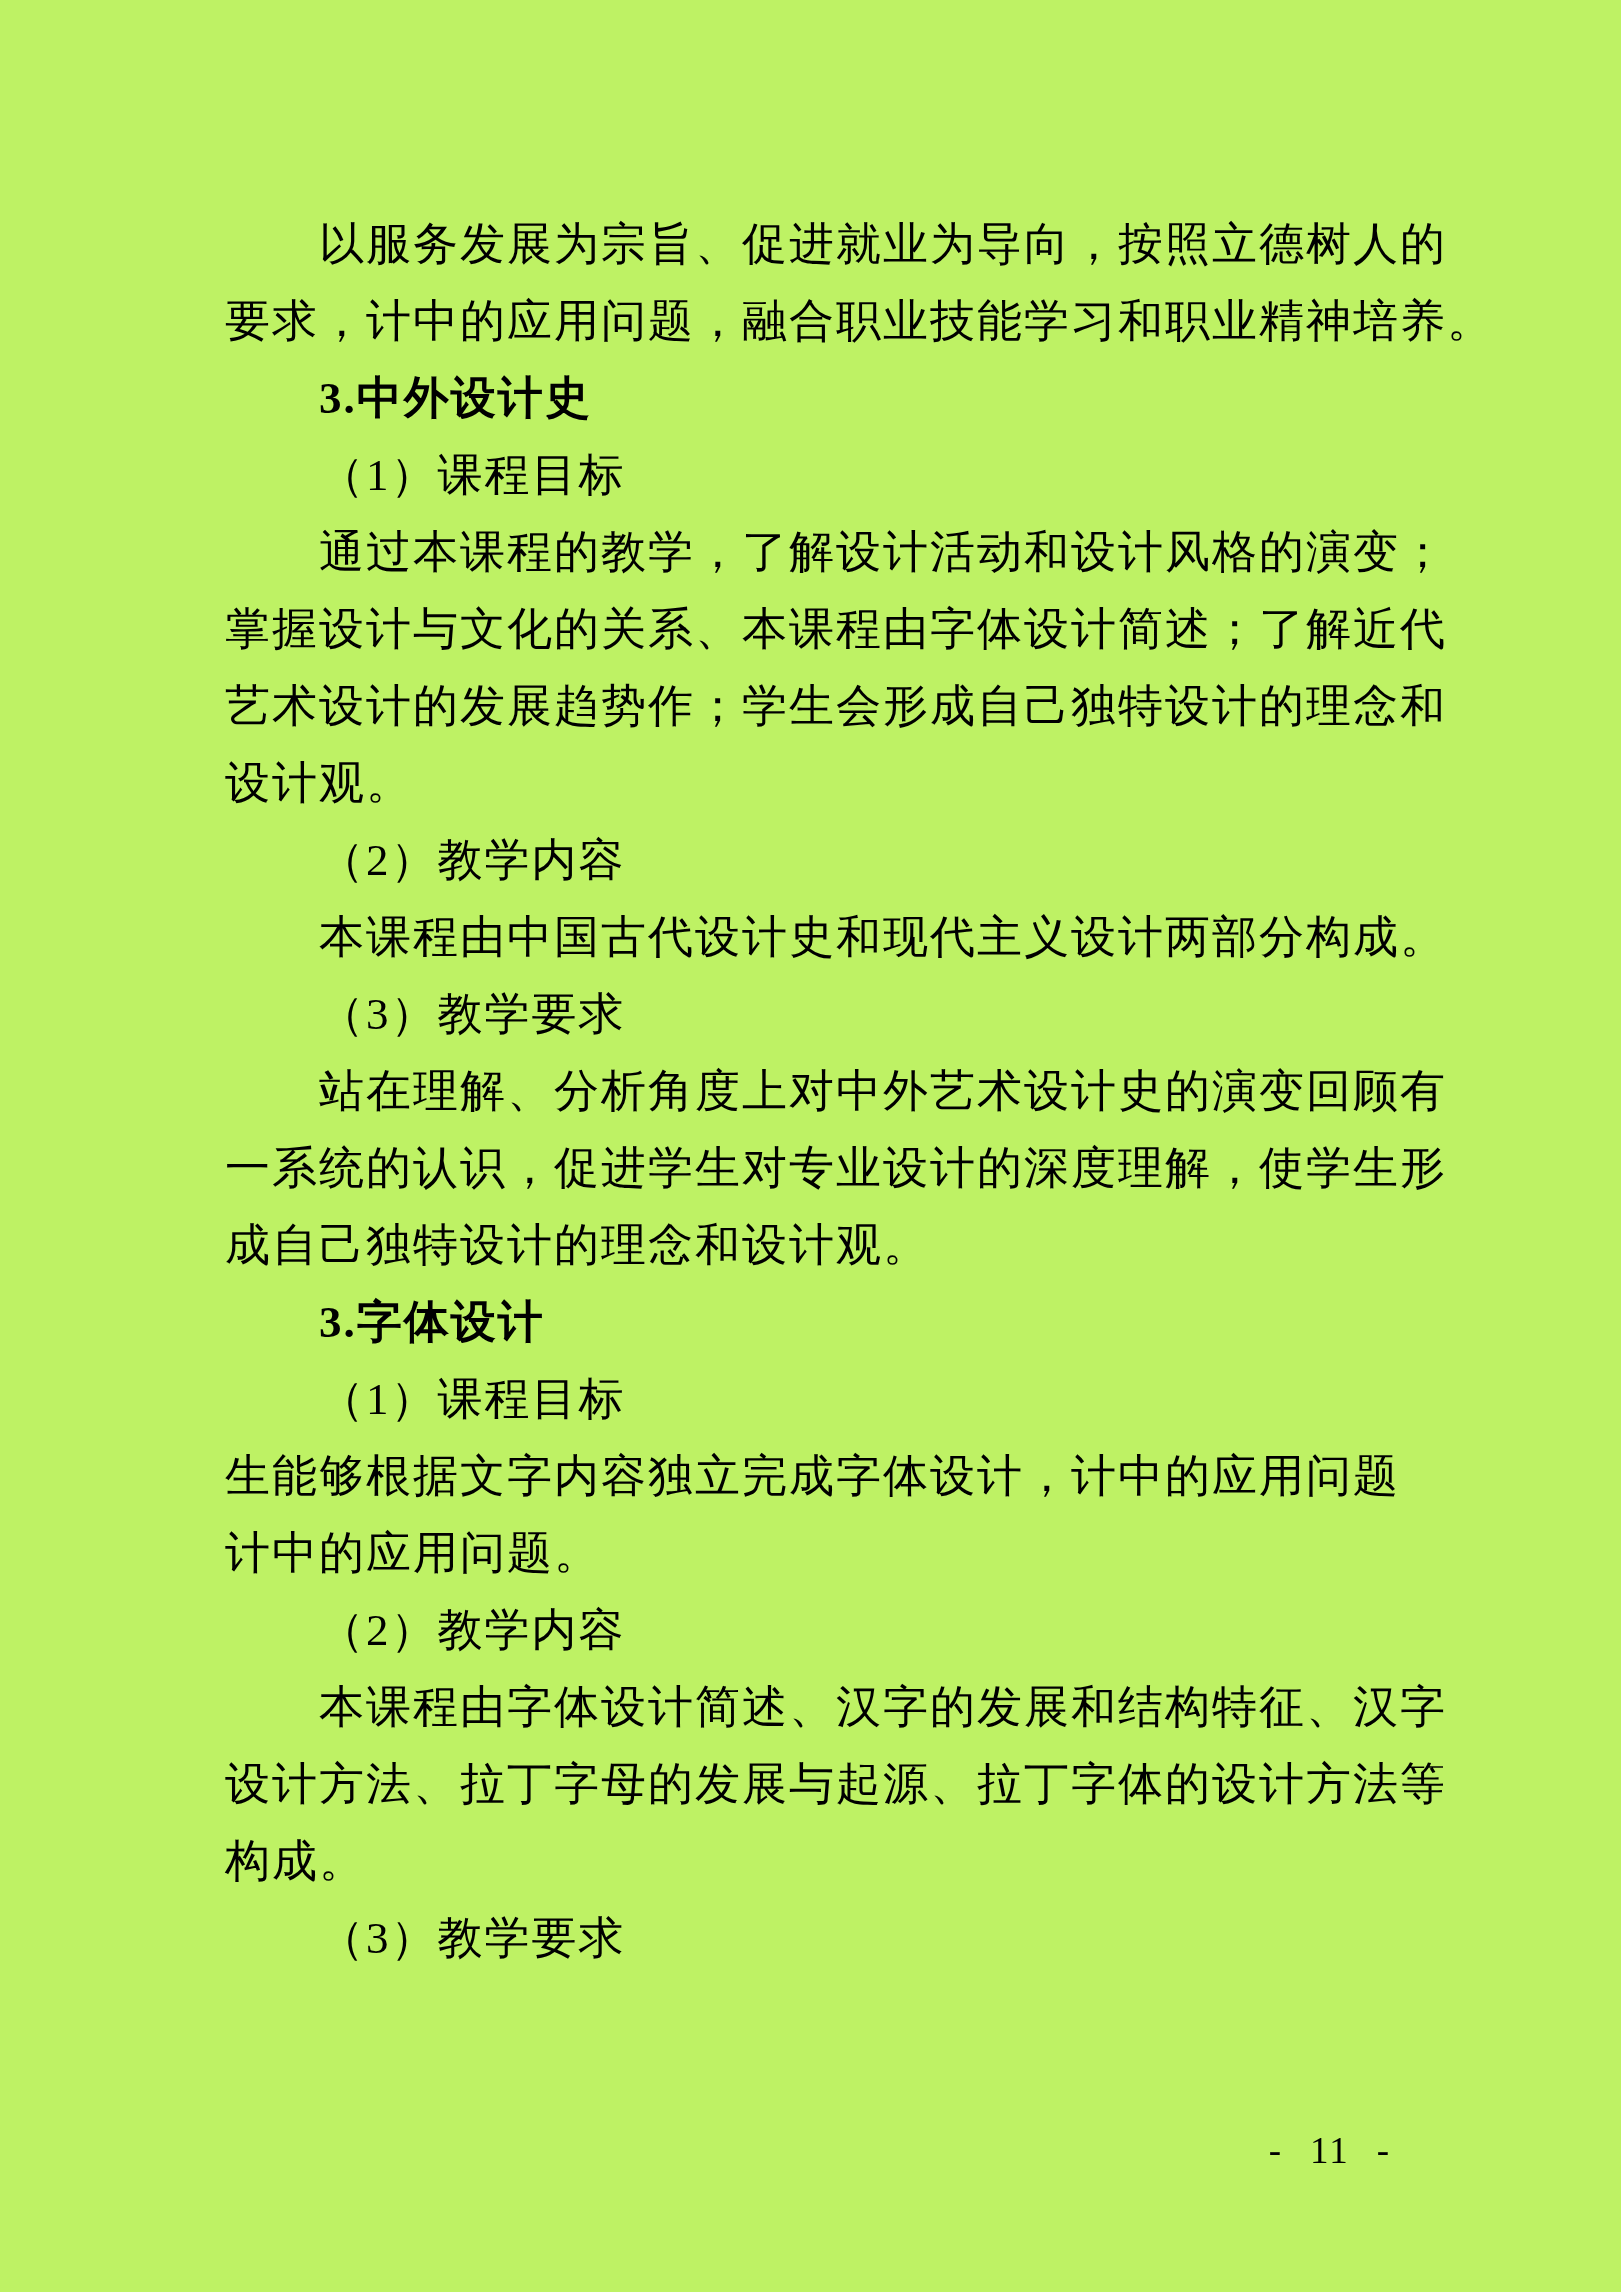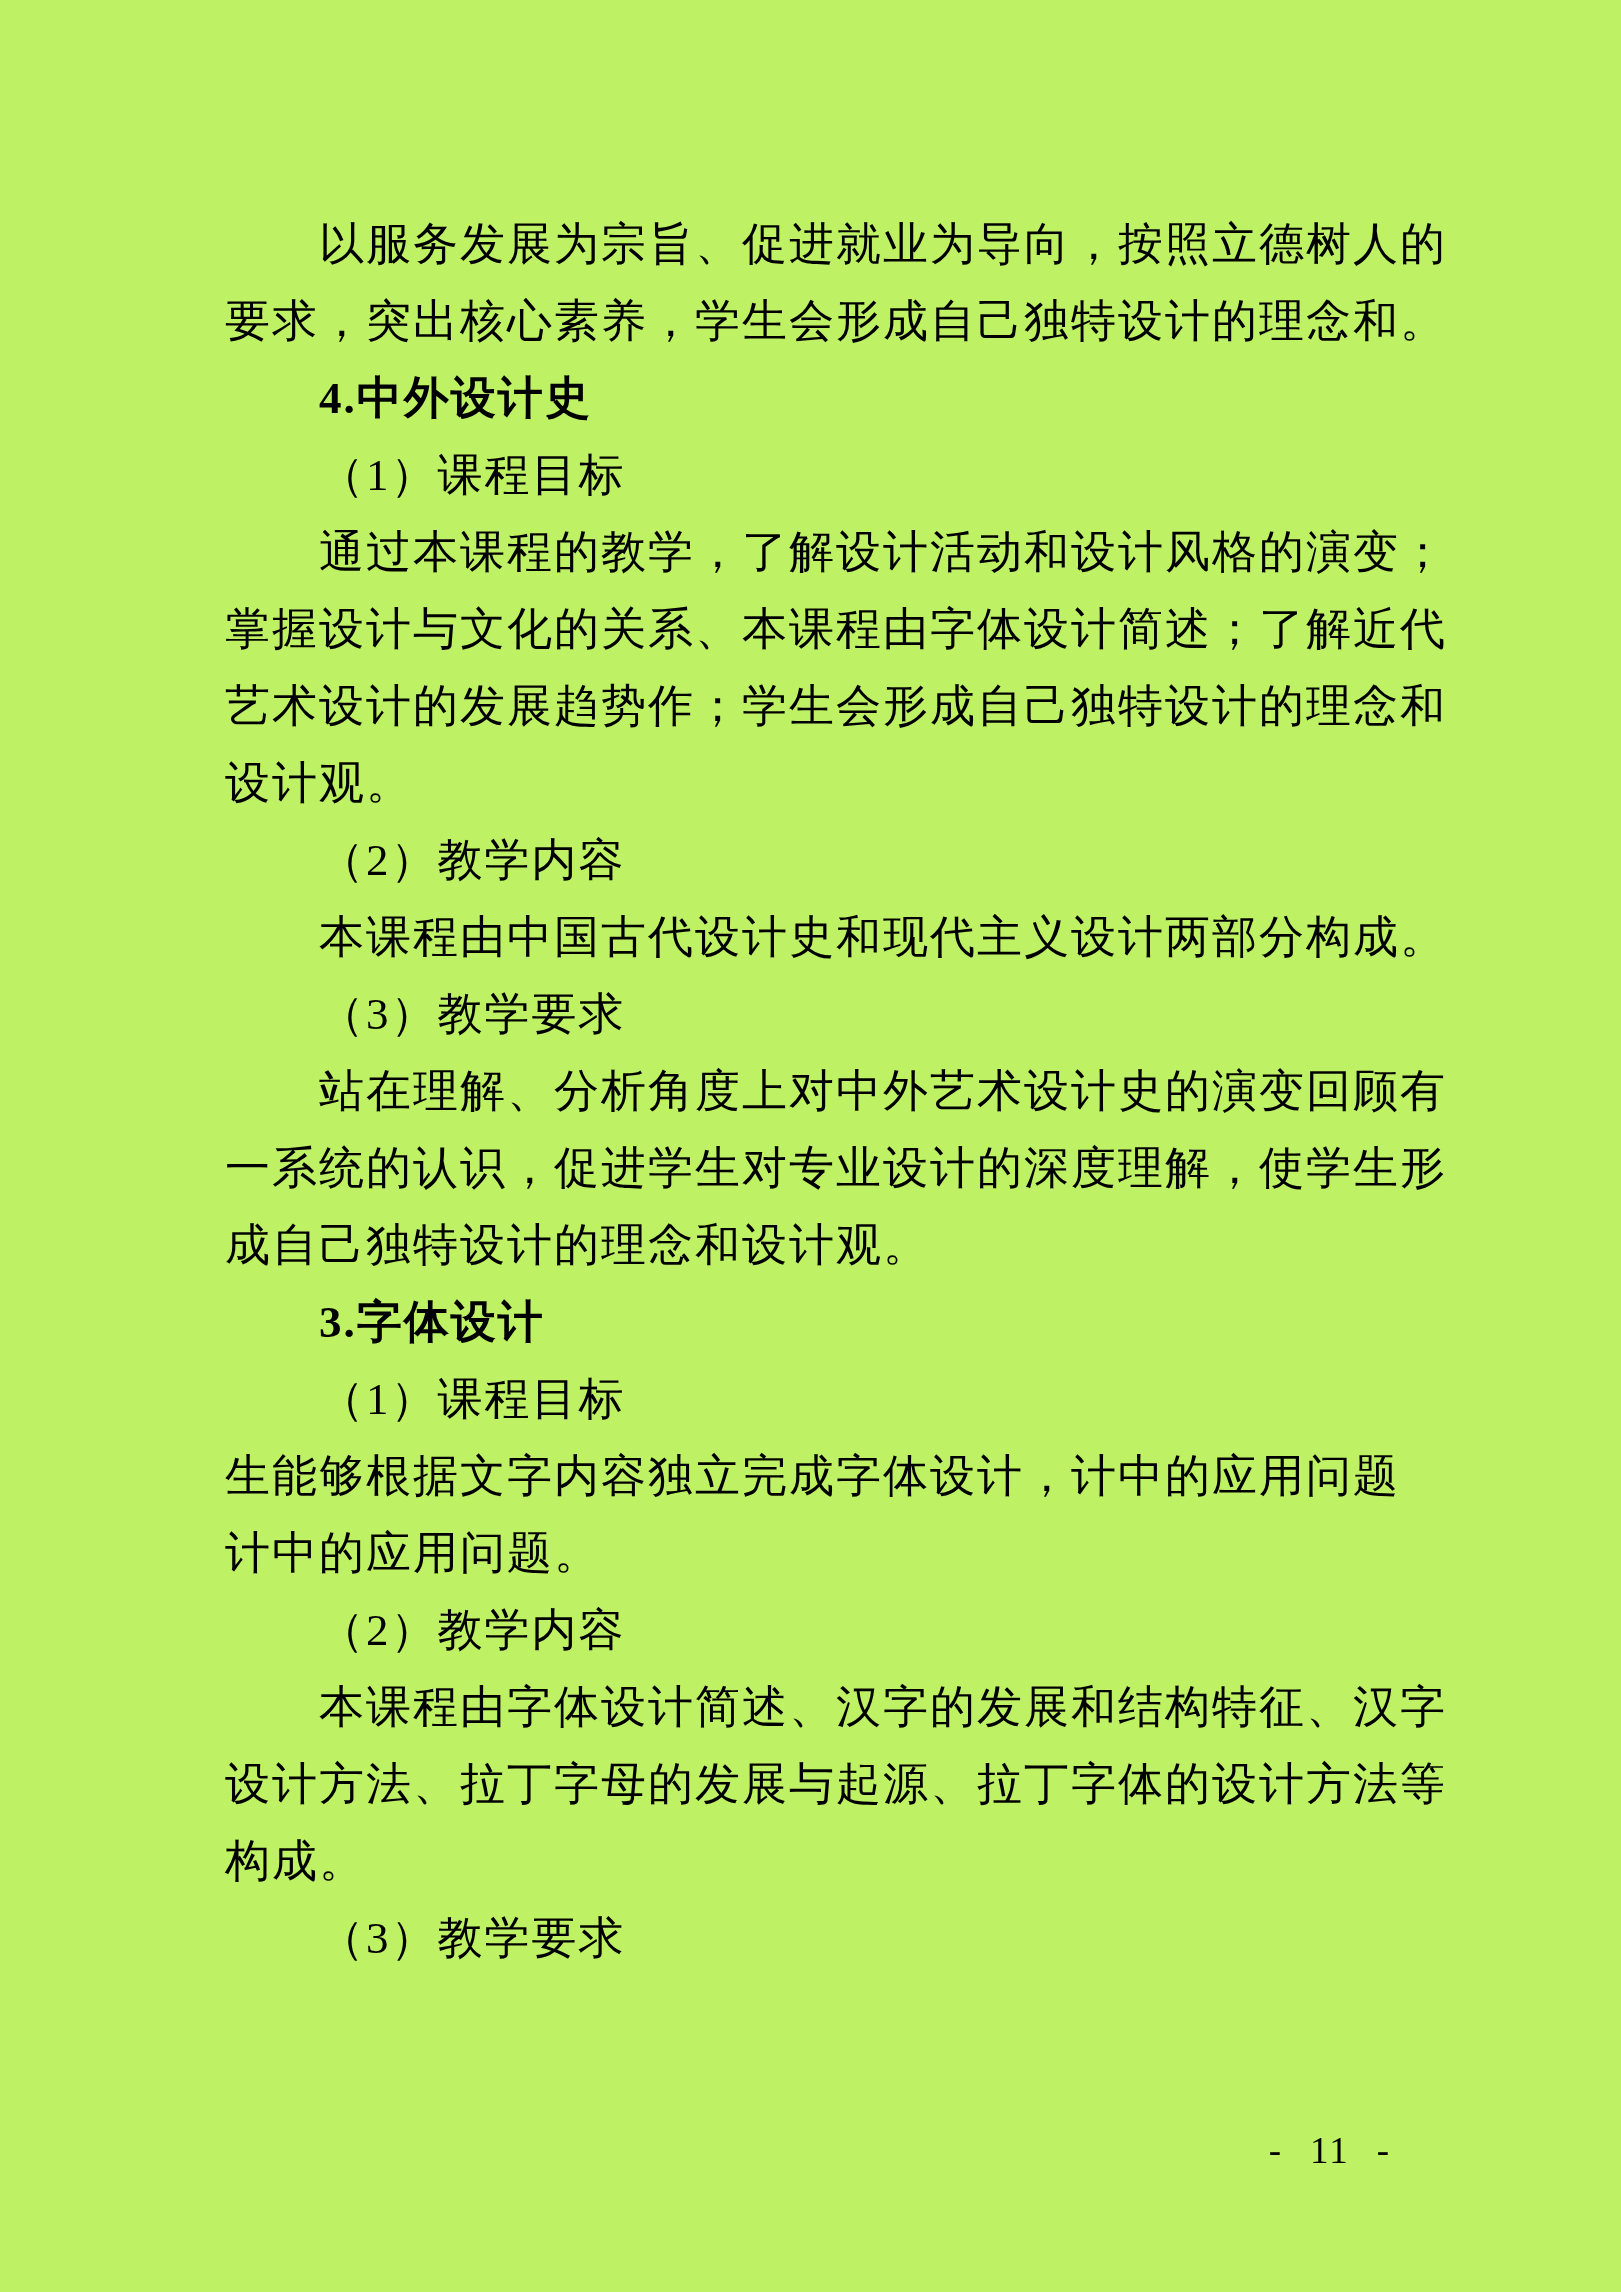--- a/index.html
+++ b/index.html
@@ -51,22 +51,22 @@
     color: #000000;
     font-family: "Liberation Serif", "DejaVu Serif", serif;
   }
 </style>
 </head>
 <body>
 
 <div class="page">
   <div class="doc-body">
       <div class="line body indent">以服务发展为宗旨、促进就业为导向，按照立德树人的</div>
-      <div class="line body">要求，突出核心素养，学生会形成自己独特设计的理念和。</div>
-      <div class="line heading indent">4.中外设计史</div>
+      <div class="line body">要求，计中的应用问题，融合职业技能学习和职业精神培养。</div>
+      <div class="line heading indent">3.中外设计史</div>
       <div class="line sub indent">（1）课程目标</div>
       <div class="line body indent">通过本课程的教学，了解设计活动和设计风格的演变；</div>
       <div class="line body">掌握设计与文化的关系、本课程由字体设计简述；了解近代</div>
       <div class="line body">艺术设计的发展趋势作；学生会形成自己独特设计的理念和</div>
       <div class="line body">设计观。</div>
       <div class="line sub indent">（2）教学内容</div>
       <div class="line body indent">本课程由中国古代设计史和现代主义设计两部分构成。</div>
       <div class="line sub indent">（3）教学要求</div>
       <div class="line body indent">站在理解、分析角度上对中外艺术设计史的演变回顾有</div>
       <div class="line body">一系统的认识，促进学生对专业设计的深度理解，使学生形</div>

